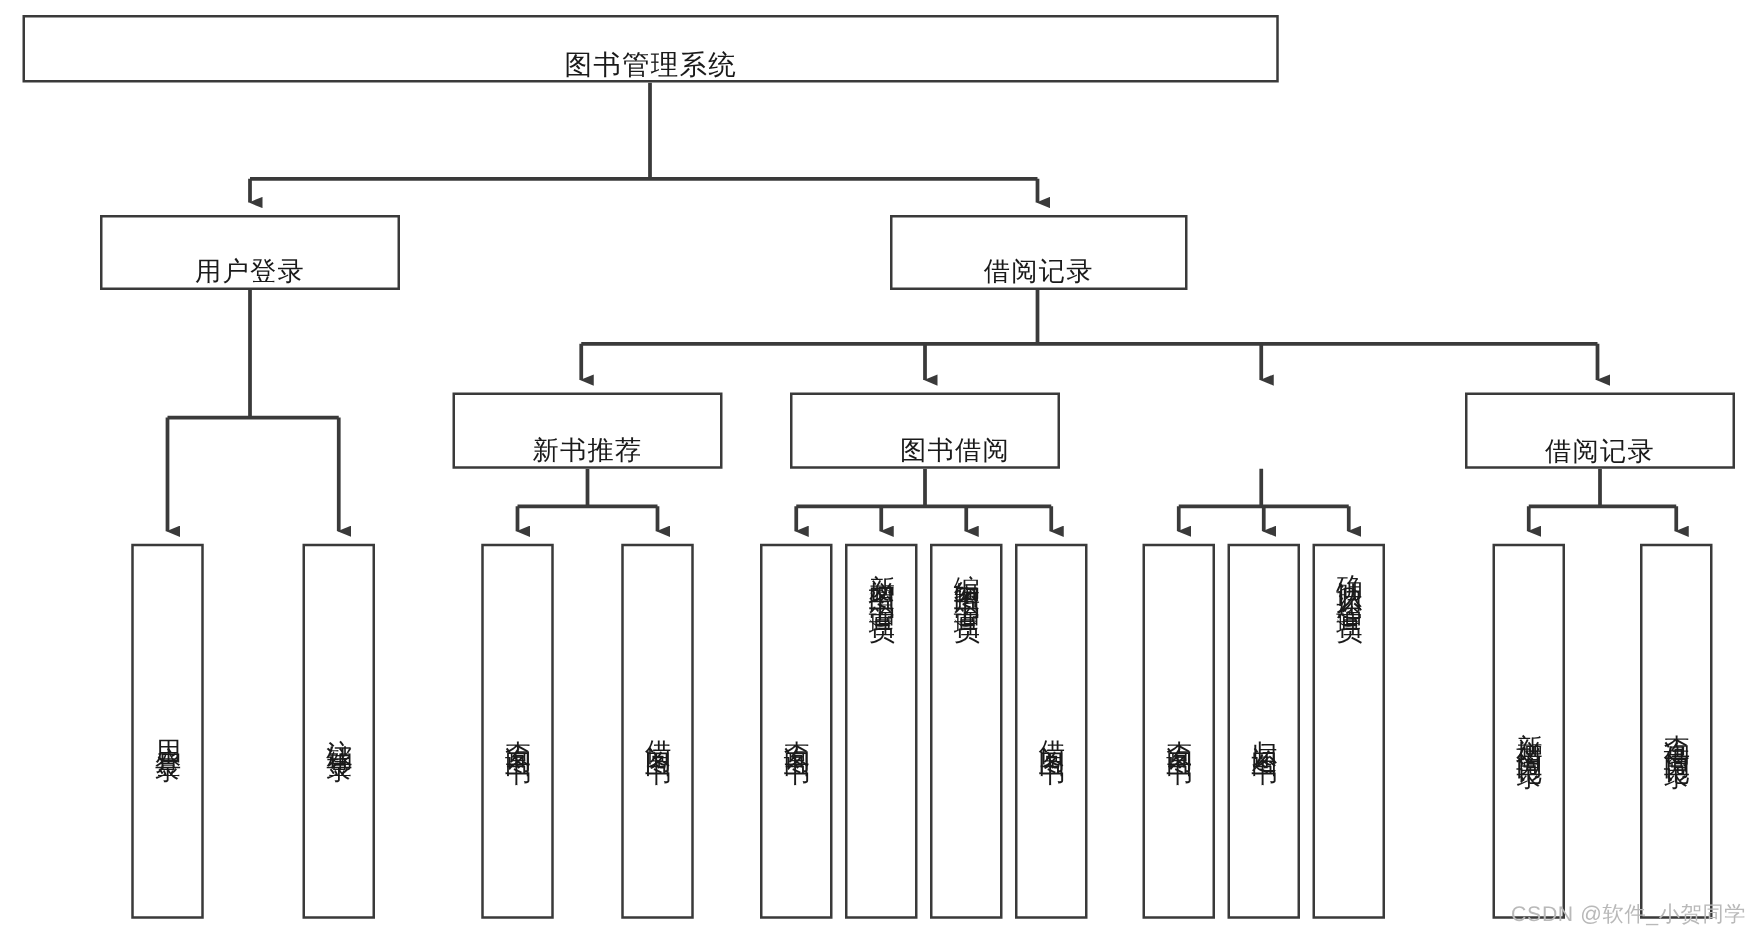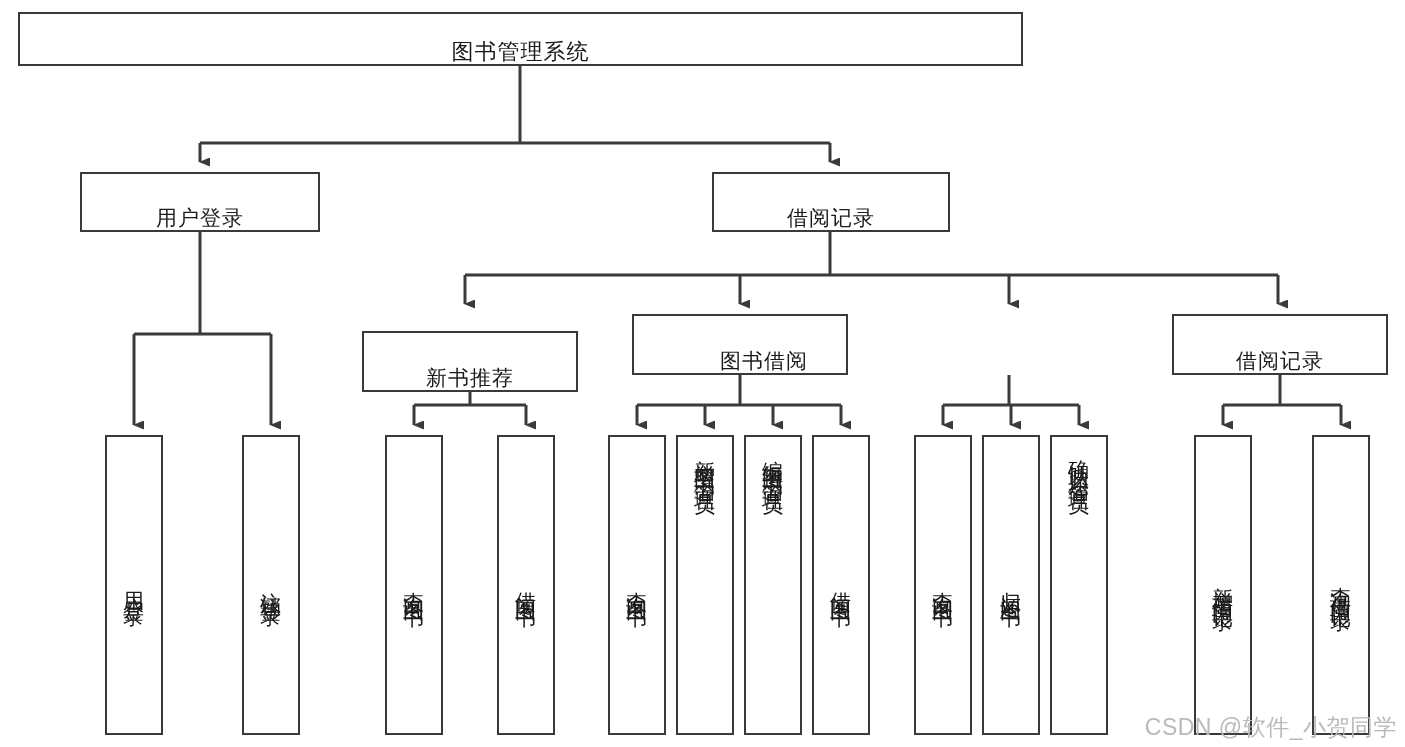--- a/index.html
+++ b/index.html
@@ -42,21 +42,21 @@
     letter-spacing:5px;
     line-height:1;
     white-space:normal;
     margin:0 auto;
   }
   .v-node.centered{align-items:center;padding-top:0;}
 
   .watermark{
     position:absolute;
     right:8px;bottom:4px;
-    font-size:23px;
+    font-size:17px;
     color:#b9b9b9;
     letter-spacing:0.5px;
     white-space:nowrap;
     user-select:none;
   }
 </style>
 </head>
 <body>
 
 <div id="stage">
@@ -115,21 +115,21 @@
     <span class="lbl">图书管理系统</span>
   </div>
 
   <div class="node h-node" style="left:80px;top:172px;width:240px;height:60px;">
     <span class="lbl">用户登录</span>
   </div>
   <div class="node h-node" style="left:712px;top:172px;width:238px;height:60px;">
     <span class="lbl">借阅记录</span>
   </div>
 
-  <div class="node h-node" style="left:362px;top:314px;width:216px;height:61px;margin-top:17px;">
+  <div class="node h-node" style="left:362px;top:314px;width:216px;height:61px;">
     <span class="lbl">新书推荐</span>
   </div>
   <div class="node h-node" style="left:632px;top:314px;width:216px;height:61px;padding-left:48px;">
     <span class="lbl">图书借阅</span>
   </div>
   <div class="node h-node" style="left:1172px;top:314px;width:216px;height:61px;font-family:Liberation Serif, serif;">
     <span class="lbl">借阅记录</span>
   </div>
 
   <div class="node v-node centered" style="left:105px;top:435px;width:58px;height:300px;">

